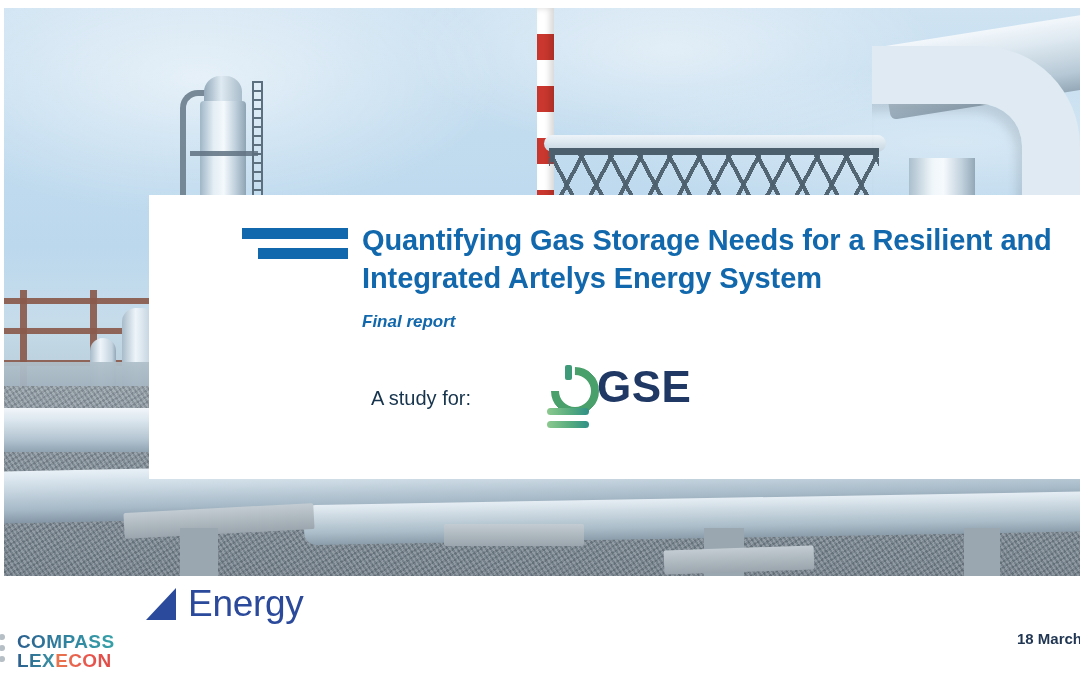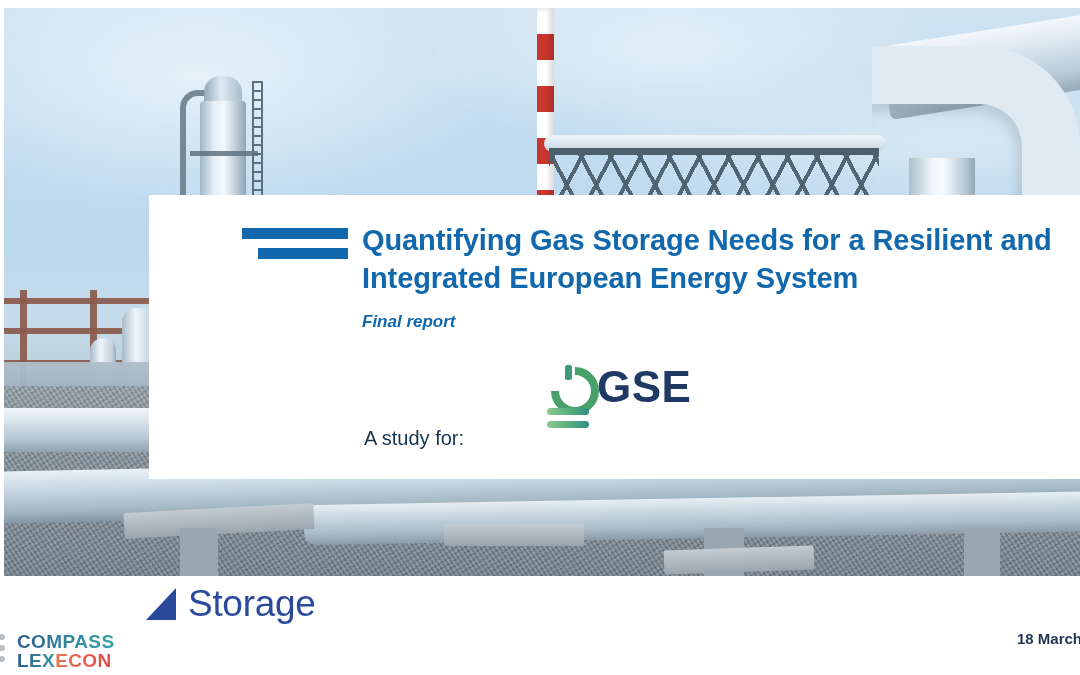--- a/index.html
+++ b/index.html
@@ -284,25 +284,24 @@
     position: absolute;
     left: 213px;
     top: 117px;
     color: #1268ac;
     font-size: 17px;
     font-style: italic;
     font-weight: bold;
   }
   .study-for {
     position: absolute;
-    left: 215px;
+    left: 222px;
     top: 192px;
     color: #16344d;
     font-size: 20px;
-    margin-top: 40px;
   }
 
   
   .gse {
     position: absolute;
     left: 396px;
     top: 170px;
     width: 190px;
     height: 72px;
   }
@@ -511,21 +510,21 @@
     <div class="support" style="left:960px;top:520px;width:36px;height:58px;"></div>
   </div>
 
   <div class="card">
 
     <div class="logo-mark">
       <div class="logo-bar logo-bar-top"></div>
       <div class="logo-bar logo-bar-bot"></div>
     </div>
 
-    <div class="title">Quantifying Gas Storage Needs for a Resilient and Integrated European Energy System</div>
+    <div class="title">Quantifying Gas Storage Needs for a Resilient and Integrated Artelys Energy System</div>
 
     <div class="subtitle">Final report</div>
 
     <div class="study-for">A study for:</div>
 
     <div class="gse">
       <div class="gse-icon">
         <div class="gse-ring"></div>
         <div class="gse-stem"></div>
         <div class="gse-wave gse-wave-1"></div>
@@ -542,19 +541,19 @@
         <span class="cl-dot"></span>
         <span class="cl-dot"></span>
         <span class="cl-dot"></span>
       </div>
       <div class="cl-line1">COMPASS</div>
       <div class="cl-line2"><span class="cl-lex">LEX</span><span class="cl-econ">ECON</span></div>
     </div>
 
     <div class="artelys">
       <div class="artelys-mark"></div>
-      <div class="artelys-word">Storage</div>
+      <div class="artelys-word">Energy</div>
     </div>
 
     <div class="date">18 March</div>
   </div>
 
 </div>
 
 </body></html>

